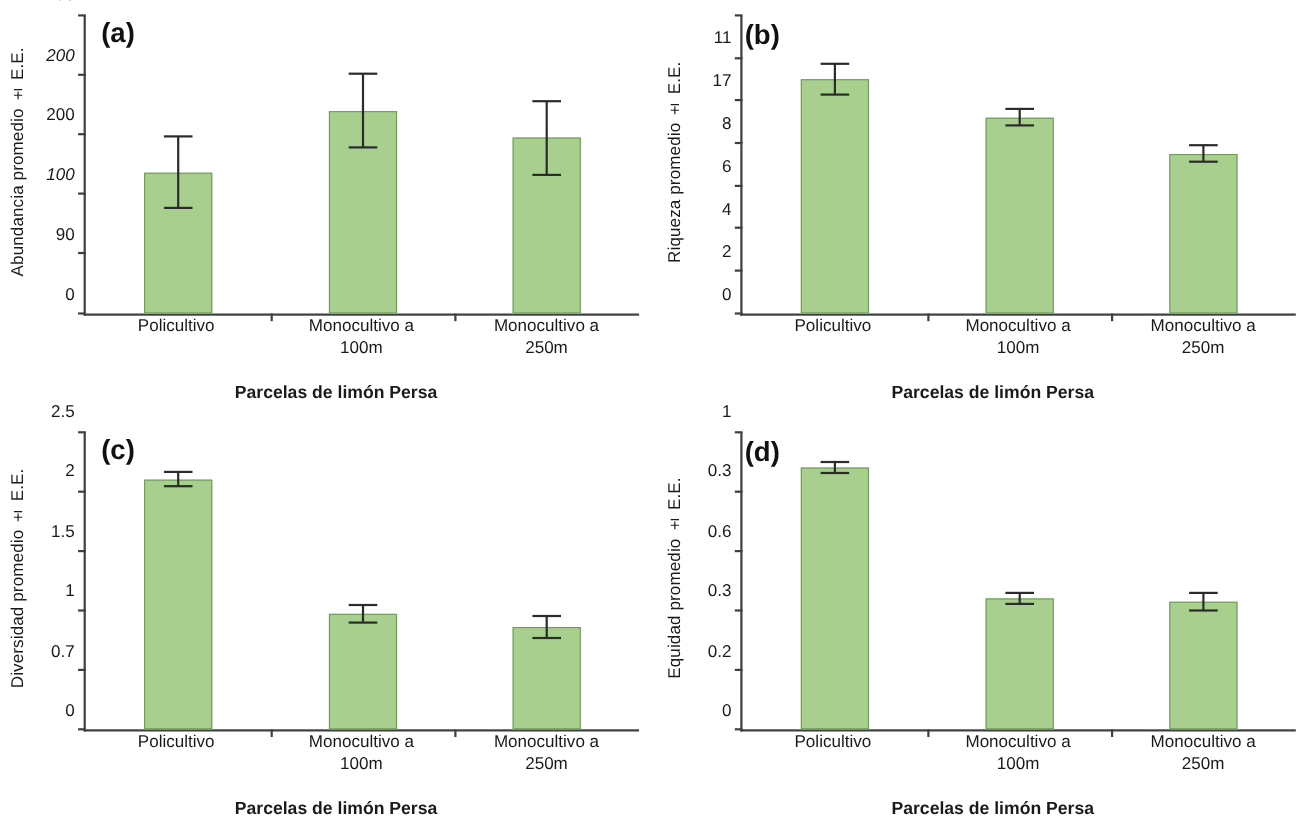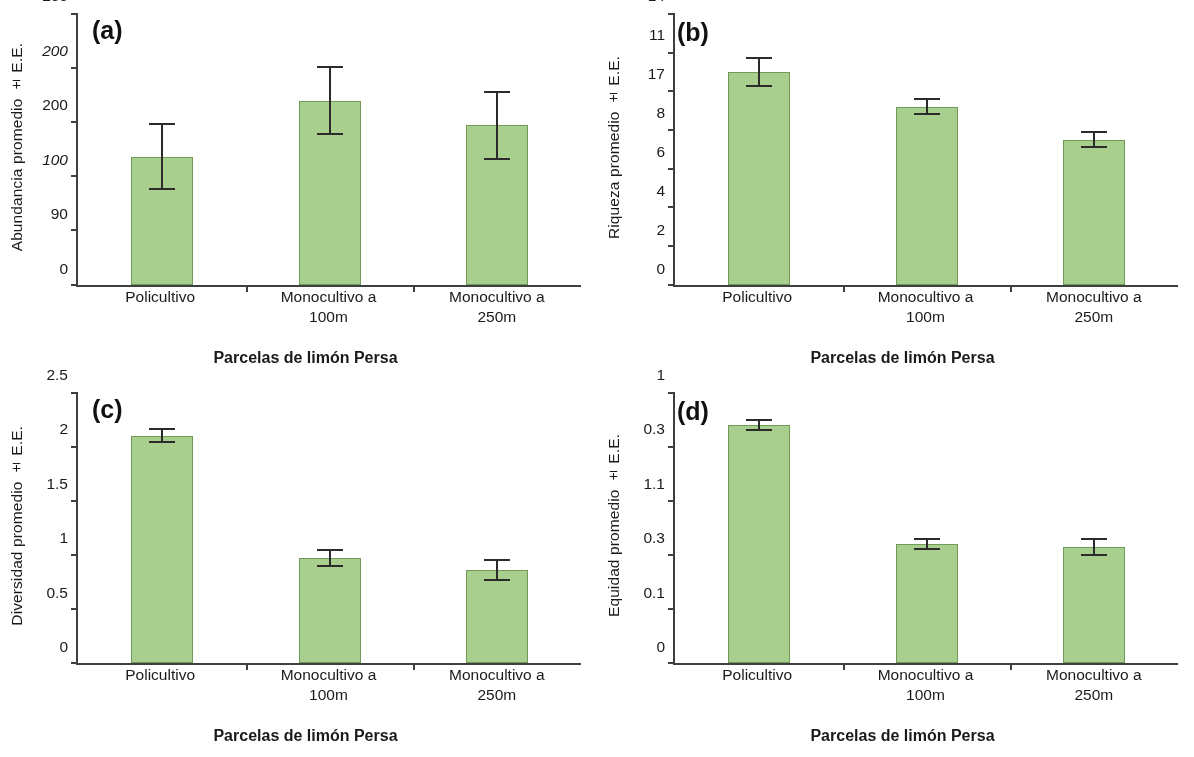--- a/index.html
+++ b/index.html
@@ -303,21 +303,21 @@
 
   <div class="panel">
     <div class="plot-wrap">
       <div class="ylabel">
         <span>Diversidad promedio ± E.E.</span>
       </div>
       <div class="panel-letter" style="left:92px; top:8px;">(c)</div>
       <div class="axes">
         <div class="ticklabels">
             <div style="bottom: 0%;">0</div>
-            <div style="bottom: 20%;">0.5</div>
+            <div style="bottom: 20%;">0.7</div>
             <div style="bottom: 40%;">1</div>
             <div style="bottom: 60%; text-align: center;">1.5</div>
             <div style="bottom: 80%;">2</div>
             <div style="bottom: 100%;">2.5</div>
           </div>
         <div class="plotarea">
           <div class="bars">
               <div class="barslot">
                 <div class="bar" title="Policultivo" style="height: 84%;"></div>
                 <div class="errbar" style="bottom: 81.6%; height: 4.8%;"></div>
@@ -366,23 +366,23 @@
 
   <div class="panel">
     <div class="plot-wrap">
       <div class="ylabel">
         <span>Equidad promedio ± E.E.</span>
       </div>
       <div class="panel-letter" style="left:80px; top:10px;">(d)</div>
       <div class="axes">
         <div class="ticklabels">
             <div style="bottom: 0%;">0</div>
-            <div style="bottom: 20%;">0.1</div>
+            <div style="bottom: 20%;">0.2</div>
             <div style="bottom: 40%;">0.3</div>
-            <div style="bottom: 60%;">1.1</div>
+            <div style="bottom: 60%;">0.6</div>
             <div style="bottom: 80%;">0.3</div>
             <div style="bottom: 100%;">1</div>
           </div>
         <div class="plotarea">
           <div class="bars">
               <div class="barslot">
                 <div class="bar" title="Policultivo" style="height: 88%;"></div>
                 <div class="errbar" style="bottom: 86%; height: 4%;"></div>
                 <div class="errcap" style="bottom: calc(90% - 1px);"></div>
                 <div class="errcap" style="bottom: calc(86% - 1px);"></div>

